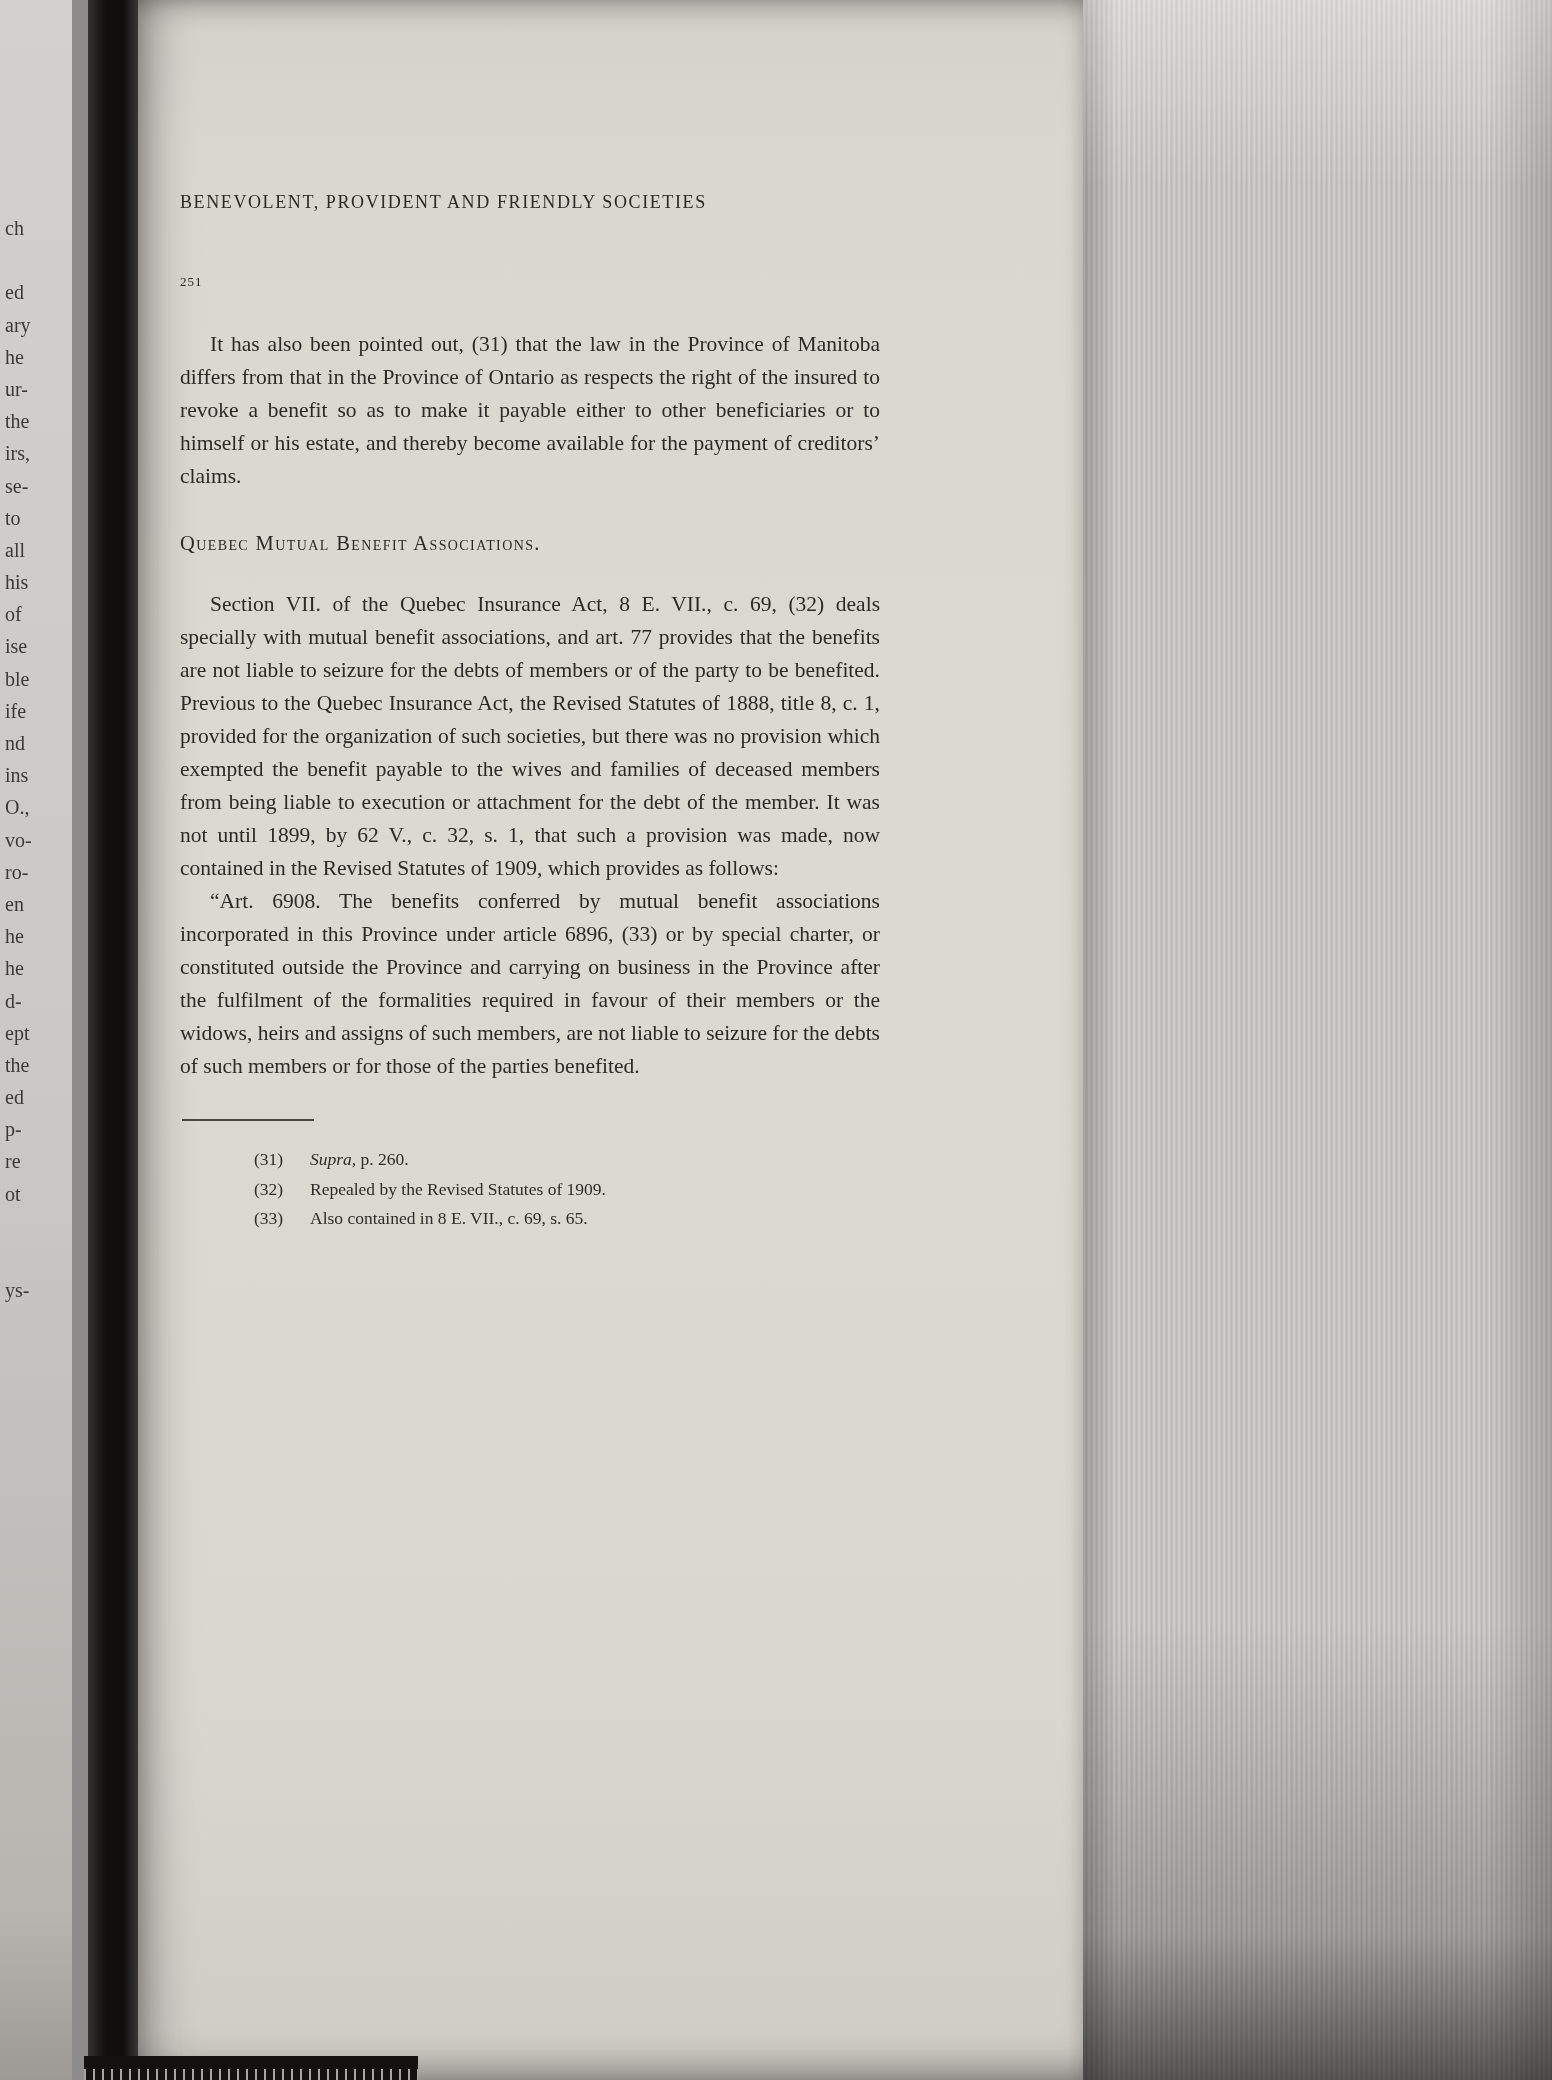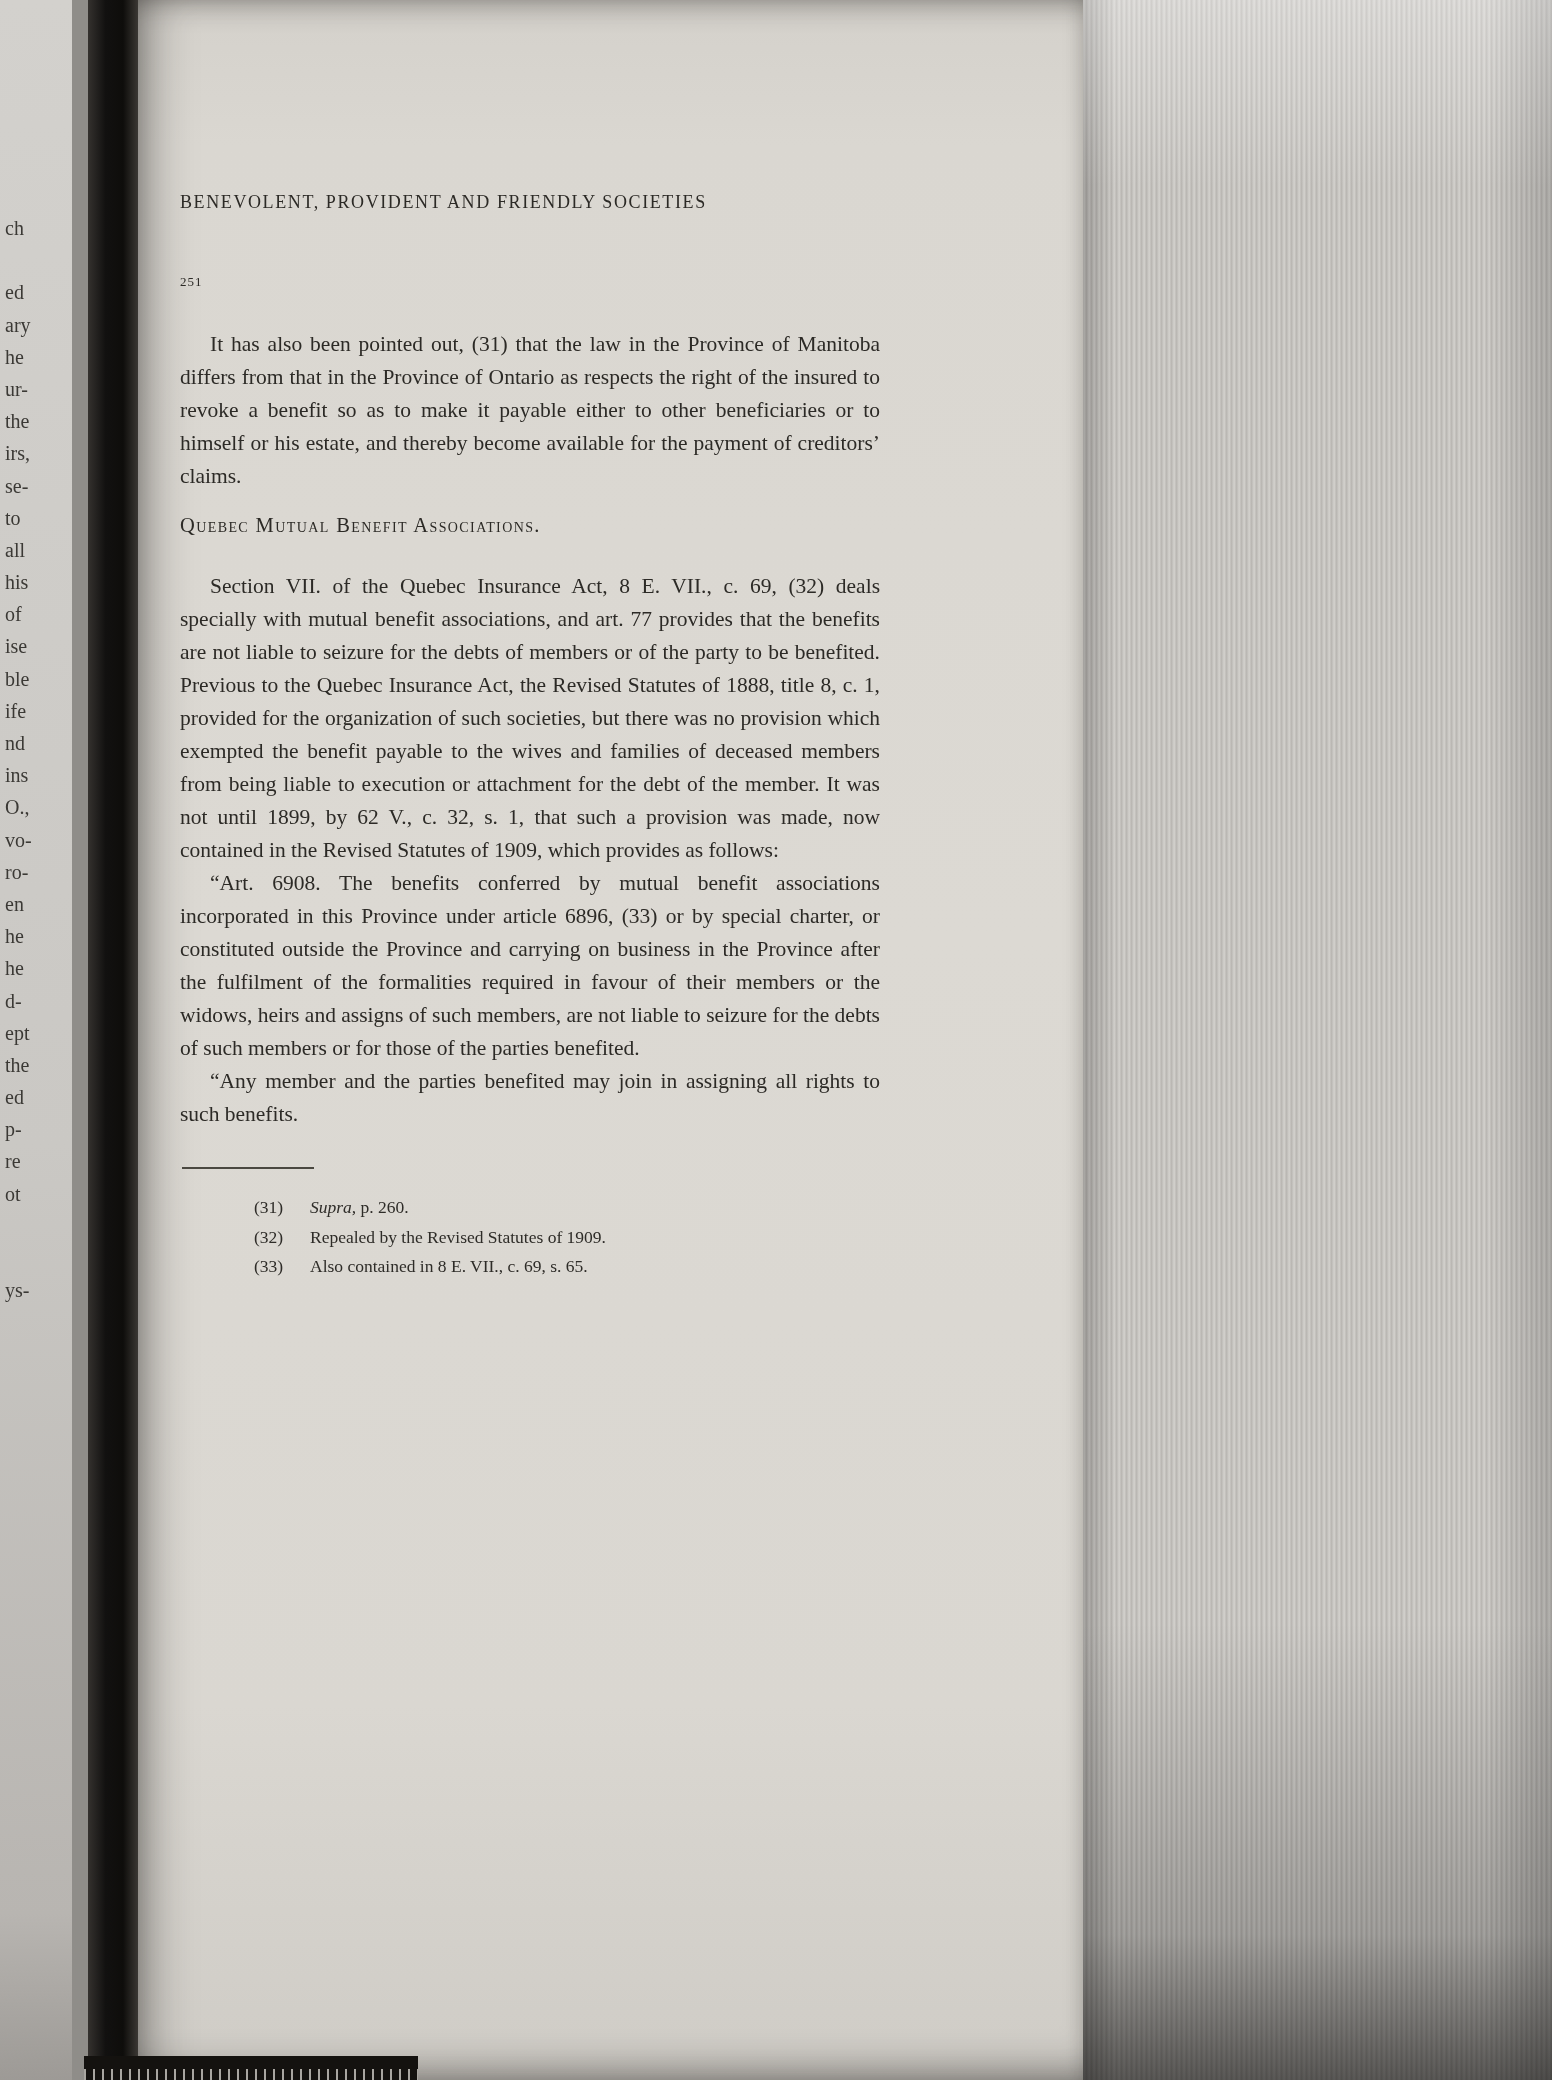--- a/index.html
+++ b/index.html
@@ -46,21 +46,21 @@
     font-size:18px; letter-spacing:1.6px; margin:0 0 30px 0; color:#2c2a26;
     white-space:nowrap;
     flex-direction:column;
   }
   .page-num { font-size:13px; letter-spacing:1px; }
 
   p.para { margin:0; text-align:justify; text-indent:30px; }
 
   .section-heading {
     font-size:20.5px; font-weight:normal; font-variant:small-caps;
-    letter-spacing:1.4px; margin:16px 0 28px 0; color:#2c2a26;
+    letter-spacing:1.4px; margin:34px 0 28px 0; color:#2c2a26;
   }
 
   .footnote-rule {
     width:132px; height:2px; background:#4a4840; margin:36px 0 24px 2px;
   }
   .footnotes {
     font-size:17.5px; line-height:29.5px; padding-left:74px; color:#2e2c28;
   }
   .fn-num { display:inline-block; min-width:56px; }
   .fn-italic { font-style:italic; }
@@ -137,21 +137,20 @@
         <span>BENEVOLENT, PROVIDENT AND FRIENDLY SOCIETIES</span>
         <span class="page-num">251</span>
       </div>
 
       <p class="para">It has also been pointed out, (31) that the law in the Province of Manitoba differs from that in the Province of Ontario as respects the right of the insured to revoke a benefit so as to make it payable either to other beneficiaries or to himself or his estate, and thereby become available for the payment of creditors’ claims.</p>
 
       <h2 class="section-heading">Quebec Mutual Benefit Associations.</h2>
 
       <p class="para">Section VII. of the Quebec Insurance Act, 8 E. VII., c. 69, (32) deals specially with mutual benefit associations, and art. 77 provides that the benefits are not liable to seizure for the debts of members or of the party to be benefited. Previous to the Quebec Insurance Act, the Revised Statutes of 1888, title 8, c. 1, provided for the organization of such societies, but there was no provision which exempted the benefit payable to the wives and families of deceased members from being liable to execution or attachment for the debt of the member. It was not until 1899, by 62 V., c. 32, s. 1, that such a provision was made, now contained in the Revised Statutes of 1909, which provides as follows:</p>
       <p class="para">“Art. 6908. The benefits conferred by mutual benefit associations incorporated in this Province under article 6896, (33) or by special charter, or constituted outside the Province and carrying on business in the Province after the fulfilment of the formalities required in favour of their members or the widows, heirs and assigns of such members, are not liable to seizure for the debts of such members or for those of the parties benefited.</p>
-      <p class="para">“Any member and the parties benefited may join in assigning all rights to such benefits.</p>
 
       <div class="footnote-rule"></div>
 
       <div class="footnotes">
         <div class="footnote">
           <span class="fn-num">(31)</span><span class="fn-italic">Supra,</span><span> p. 260.</span>
         </div>
         <div class="footnote">
           <span class="fn-num">(32)</span><span class="fn-italic"></span><span>Repealed by the Revised Statutes of 1909.</span>
         </div>

